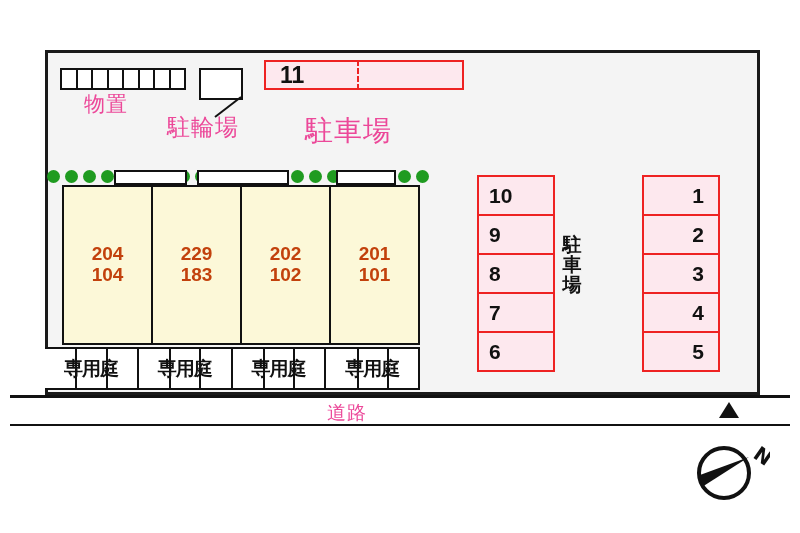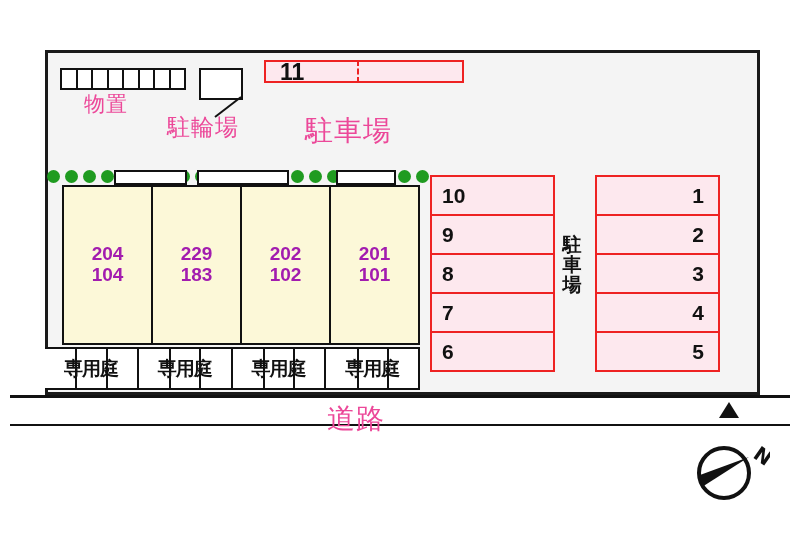--- a/index.html
+++ b/index.html
@@ -78,21 +78,21 @@
     height: 22px;
   }
   #bike-label { left: 167px; top: 112px; font-size: 23px; }
 
   
   #stall-11 {
     position: absolute;
     left: 264px;
     top: 60px;
     width: 200px;
-    height: 23px;
+    height: 30px;
     border: 2px solid #ee2222;
     background: #fde8ee;
     box-sizing: border-box;
     padding-left: 20px;
   }
   #stall-11 .num {
     position: absolute;
     left: 14px;
     top: 50%;
     transform: translateY(-50%);
@@ -148,21 +148,21 @@
     display: flex;
     flex-direction: column;
     align-items: center;
     justify-content: center;
   }
   #building .unit:last-child { border-right: none; }
   #building .unit .u-top,
   #building .unit .u-bot {
     font-size: 19px;
     font-weight: bold;
-    color: #a21caf;
+    color: #c2410c;
     line-height: 1.08;
     font-family: "Liberation Sans", sans-serif;
   }
 
   
   #gardens {
     position: absolute;
     left: 45px;
     top: 347px;
     width: 375px;
@@ -211,20 +211,21 @@
     flex-direction: column;
   }
   .stall {
     height: 41px;
     border: 2px solid #ee2222;
     background: #fde8ee;
     box-sizing: border-box;
     display: flex;
     align-items: center;
     margin-bottom: -2px;
+    margin-left: 47px;
   }
   .stall .s-num {
     font-size: 21px;
     font-weight: bold;
     color: #111;
     font-family: "Liberation Sans", sans-serif;
   }
   #stall-col-left { left: 430px; top: 175px; }
   #stall-col-left .stall { justify-content: flex-start; }
   #stall-col-left .s-num { padding-left: 10px; }
@@ -260,21 +261,21 @@
     position: absolute;
     left: 10px;
     top: 424px;
     width: 780px;
     height: 0;
     border-top: 2px solid #111;
   }
   #road-label {
     left: 327px;
     top: 400px;
-    font-size: 28px;
+    font-size: 19px;
   }
   #entry-marker {
     position: absolute;
     left: 719px;
     top: 402px;
     width: 0;
     height: 0;
     border-left: 10px solid transparent;
     border-right: 10px solid transparent;
     border-bottom: 16px solid #111;

